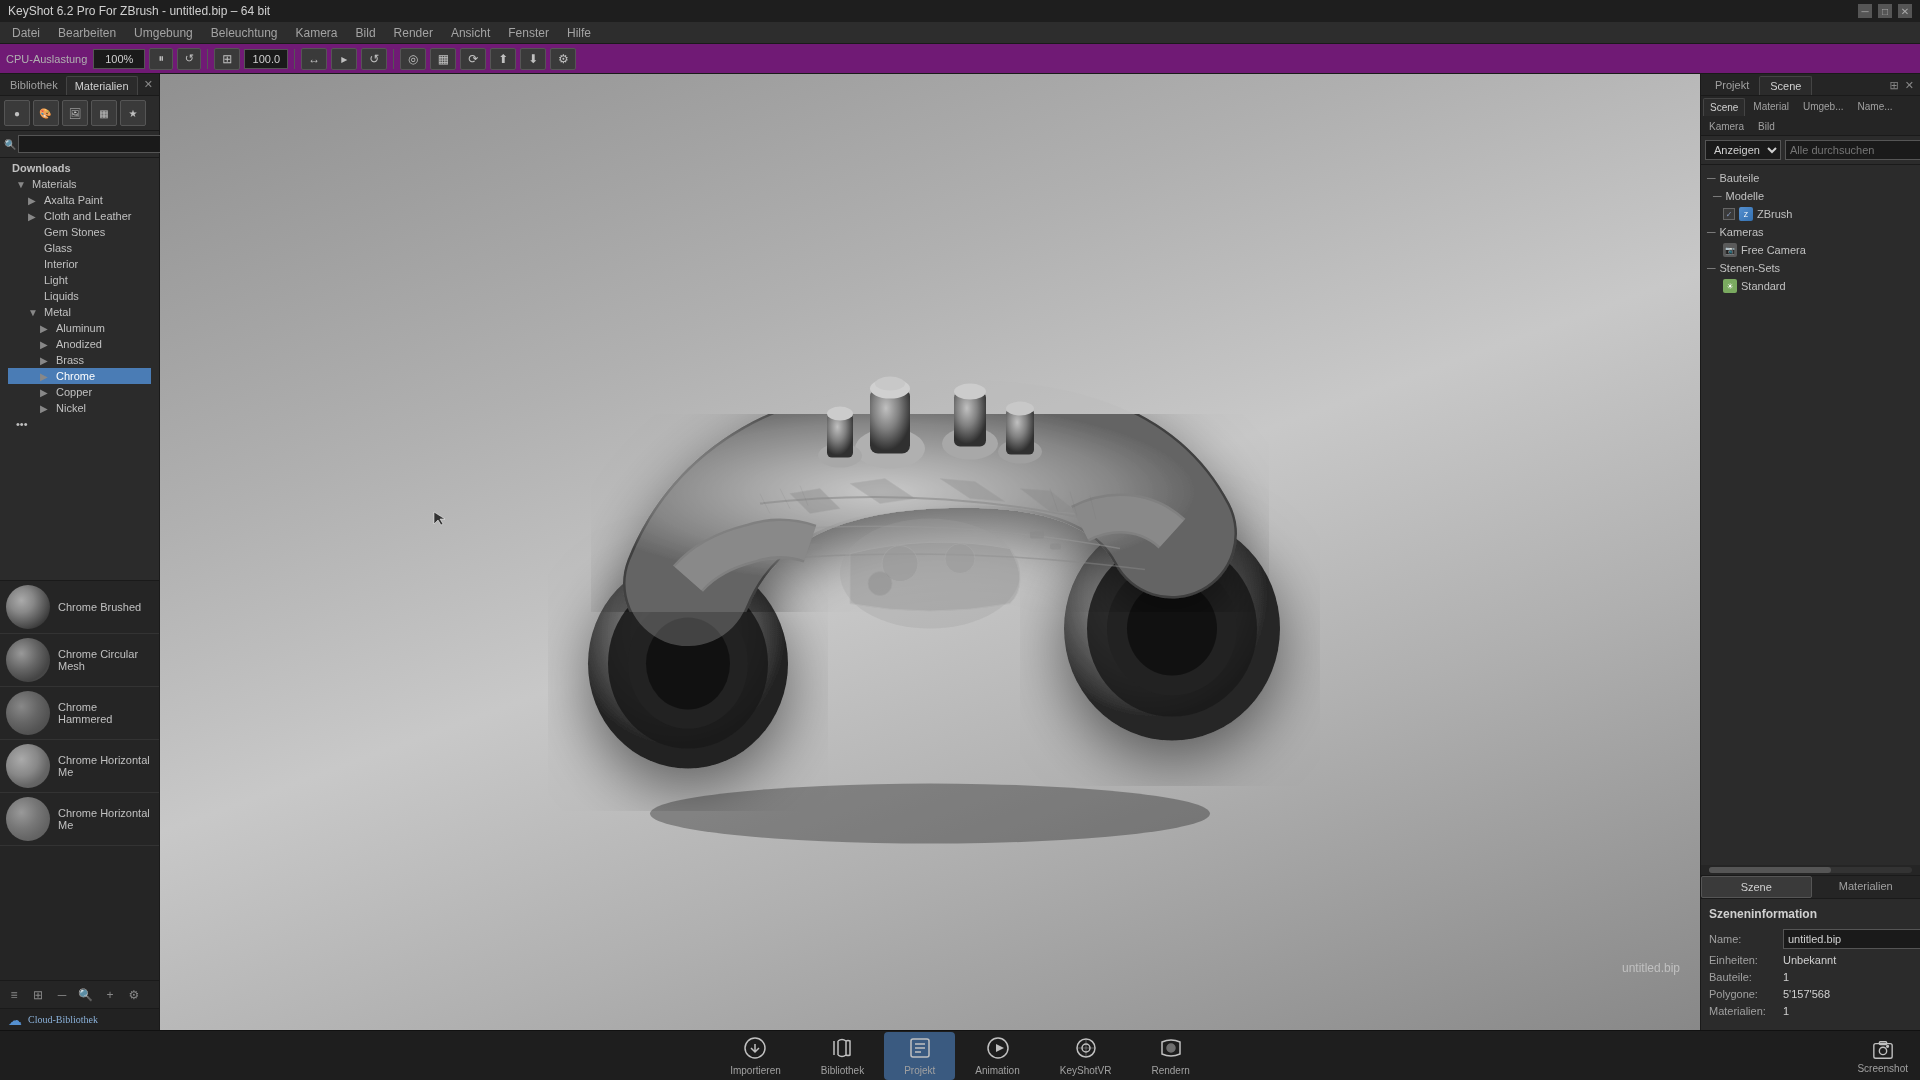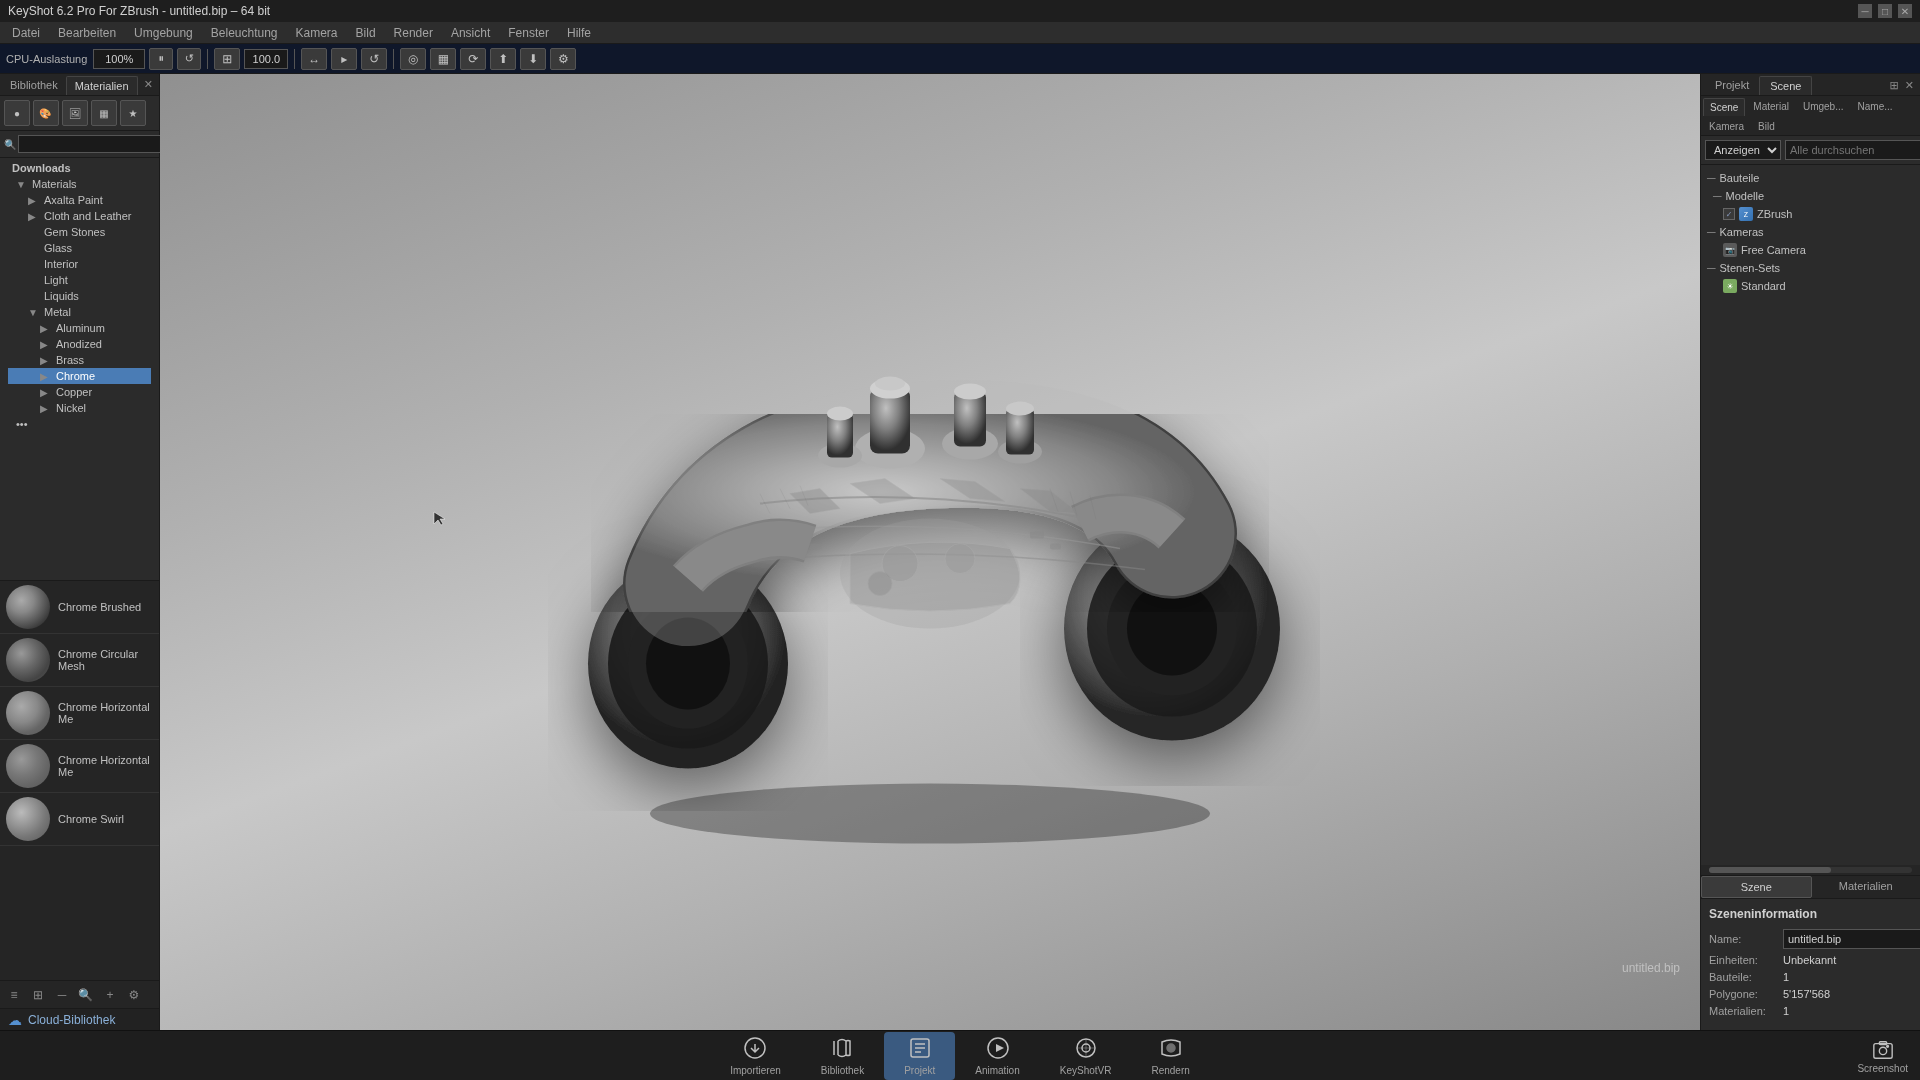--- a/index.html
+++ b/index.html
@@ -8,21 +8,21 @@
     
     #titlebar { width: 100%; height: 22px; background: #1e1e1e; display: flex; align-items: center; padding: 0 8px; justify-content: space-between; }
     #titlebar-controls { display: flex; gap: 6px; }
     .titlebar-btn { width: 14px; height: 14px; background: #555; border: none; color: #aaa; font-size: 10px; cursor: pointer; display: flex; align-items: center; justify-content: center; }
 
     
     #menubar { width: 100%; height: 22px; background: #2d2d2d; display: flex; align-items: center; padding: 0 4px; gap: 2px; border-bottom: 1px solid #1a1a1a; }
     .menu-item { padding: 2px 8px; font-size: 12px; color: #a3a3a3; cursor: pointer; border-radius: 2px; }
 
     
-    #toolbar { width: 100%; height: 30px; background: #0f172a; display: flex; align-items: center; padding: 0 6px; gap: 4px; border-bottom: 1px solid #1a1a1a; }
+    #toolbar { width: 100%; height: 30px; background: #701a75; display: flex; align-items: center; padding: 0 6px; gap: 4px; border-bottom: 1px solid #1a1a1a; }
     .toolbar-label { font-size: 11px; color: #b0b0b0; margin-right: 2px; }
     .toolbar-input { width: 52px; height: 20px; background: #1a1a1a; border: 1px solid #555; color: #d0d0d0; font-size: 11px; text-align: center; padding: 0 2px; }
     .toolbar-btn { width: 24px; height: 22px; background: #3a3a3a; border: 1px solid #555; color: #c0c0c0; font-size: 11px; cursor: pointer; display: flex; align-items: center; justify-content: center; border-radius: 2px; }
     .toolbar-sep { width: 1px; height: 20px; background: #555; margin: 0 2px; }
     .toolbar-icon-btn { width: 26px; height: 22px; background: #3a3a3a; border: 1px solid #555; cursor: pointer; display: flex; align-items: center; justify-content: center; border-radius: 2px; font-size: 12px; color: #c0c0c0; }
 
     
     #main-layout { display: flex; width: 100%; height: calc(1080px - 22px - 22px - 30px - 50px); }
 
     
@@ -69,21 +69,21 @@
     .chrome-horizontal2 { background: radial-gradient(circle at 35% 35%, #999, #777 40%, #666 65%, #555); }
     .chrome-swirl { background: radial-gradient(circle at 35% 35%, #bbb, #999 30%, #777 60%, #555); }
 
     
     #lib-bottom { height: 28px; background: #252525; border-top: 1px solid #1a1a1a; display: flex; align-items: center; padding: 0 4px; gap: 4px; }
     .lib-bottom-icon { width: 20px; height: 20px; display: flex; align-items: center; justify-content: center; font-size: 12px; color: #888; cursor: pointer; }
 
     
     #cloud-lib { height: 22px; background: #222; border-top: 1px solid #1a1a1a; display: flex; align-items: center; padding: 0 8px; gap: 6px; }
     .cloud-icon { font-size: 14px; color: #5590d0; }
-    .cloud-label { font-size: 12px; color: #8ab0d8; }
+    .cloud-label { font-size: 10px; color: #8ab0d8; font-family: Liberation Serif, serif; }
 
     
     #viewport { flex: 1; background: linear-gradient(160deg, #909090 0%, #b0b0b0 30%, #c8c8c8 50%, #b0b0b0 70%, #888 100%); position: relative; overflow: hidden; }
 
     
     #right-panel { width: 220px; min-width: 220px; background: #2b2b2b; border-left: 1px solid #1a1a1a; display: flex; flex-direction: column; }
 
     
     #right-top { display: flex; border-bottom: 1px solid #1a1a1a; background: #252525; padding: 2px 4px 0; justify-content: space-between; align-items: center; }
     #right-top-tabs { display: flex; }
@@ -278,30 +278,30 @@
     <div id="lib-thumbnails">
       <div class="thumb-item">
         <div class="thumb-circle chrome-brushed"></div>
         <span class="thumb-label">Chrome Brushed</span>
       </div>
       <div class="thumb-item">
         <div class="thumb-circle chrome-circular"></div>
         <span class="thumb-label">Chrome Circular Mesh</span>
       </div>
       <div class="thumb-item">
+        <div class="thumb-circle chrome-hammered"></div>
+        <span class="thumb-label">Chrome Hammered</span>
+      </div>
+      <div class="thumb-item">
         <div class="thumb-circle chrome-horizontal1"></div>
         <span class="thumb-label">Chrome Horizontal Me</span>
       </div>
       <div class="thumb-item">
         <div class="thumb-circle chrome-horizontal2"></div>
         <span class="thumb-label">Chrome Horizontal Me</span>
-      </div>
-      <div class="thumb-item">
-        <div class="thumb-circle chrome-swirl"></div>
-        <span class="thumb-label">Chrome Swirl</span>
       </div>
     </div>
 
     <div id="lib-bottom">
       <div class="lib-bottom-icon">≡</div>
       <div class="lib-bottom-icon">⊞</div>
       <div class="lib-bottom-icon">─</div>
       <div class="lib-bottom-icon">🔍</div>
       <div class="lib-bottom-icon">+</div>
       <div class="lib-bottom-icon">⚙</div>

